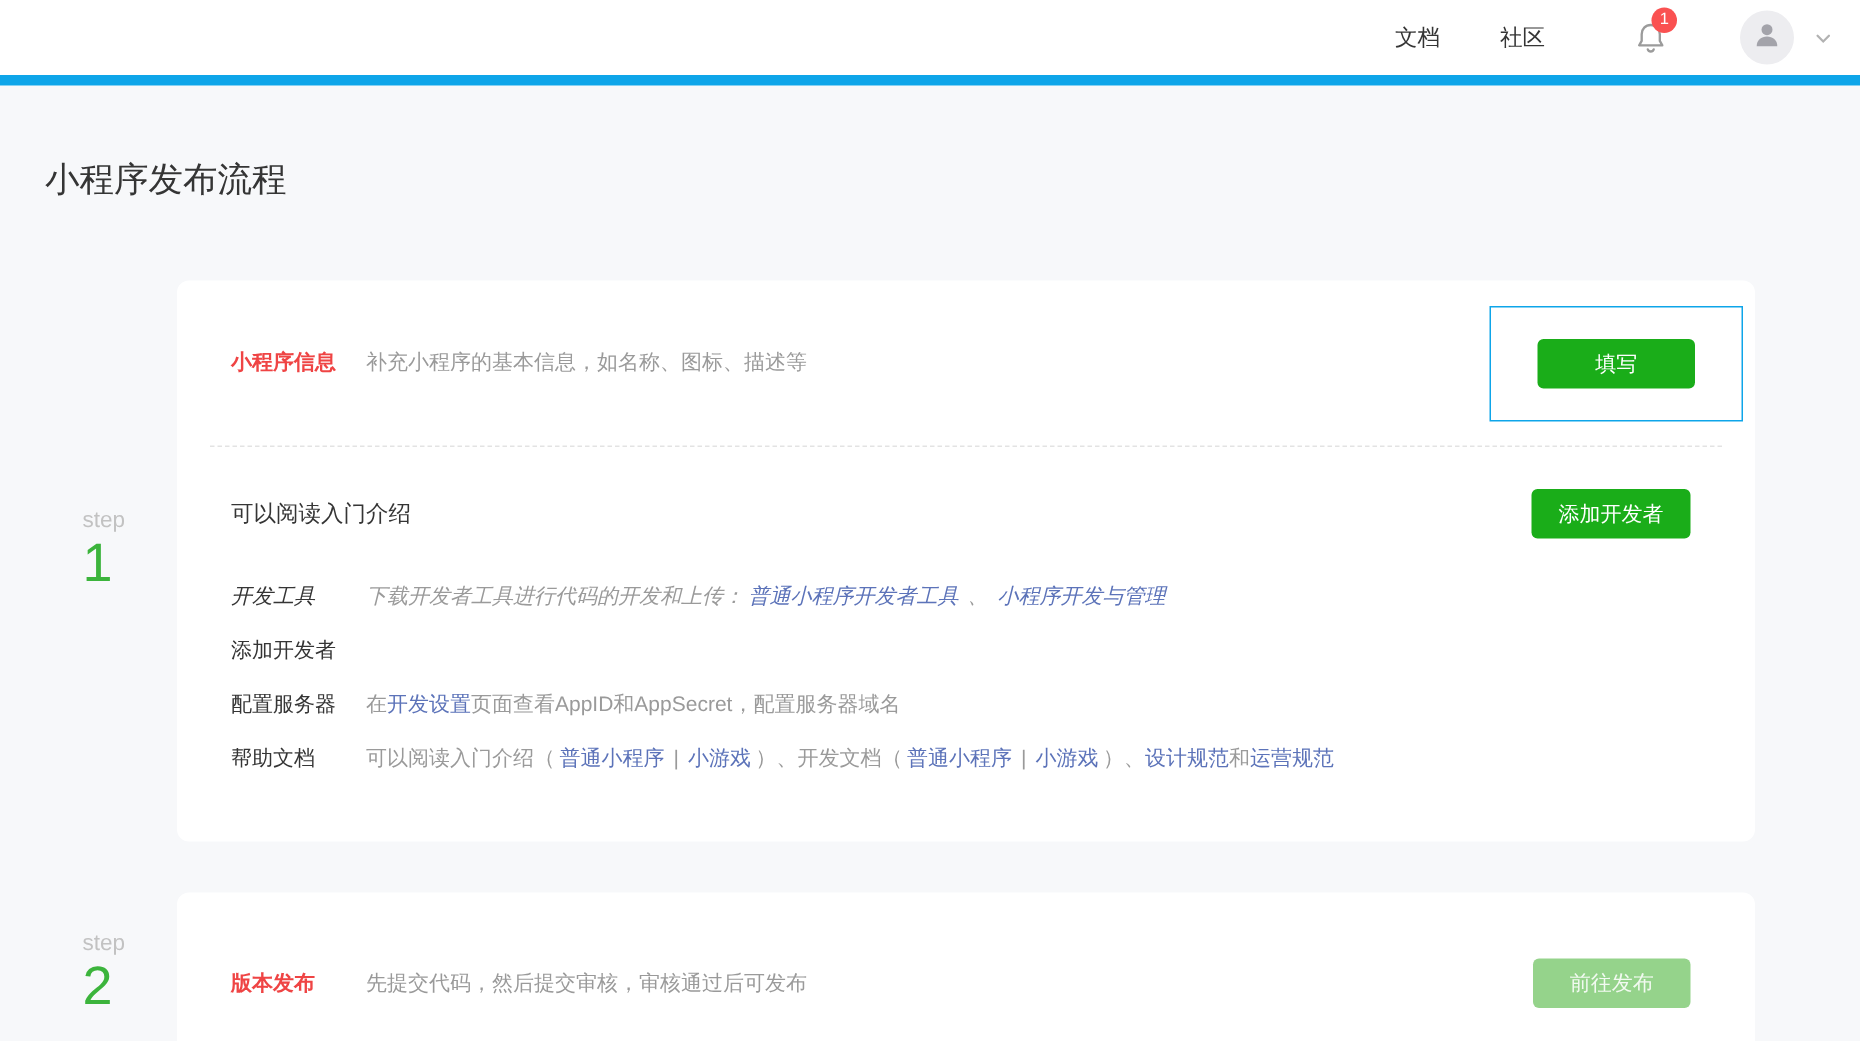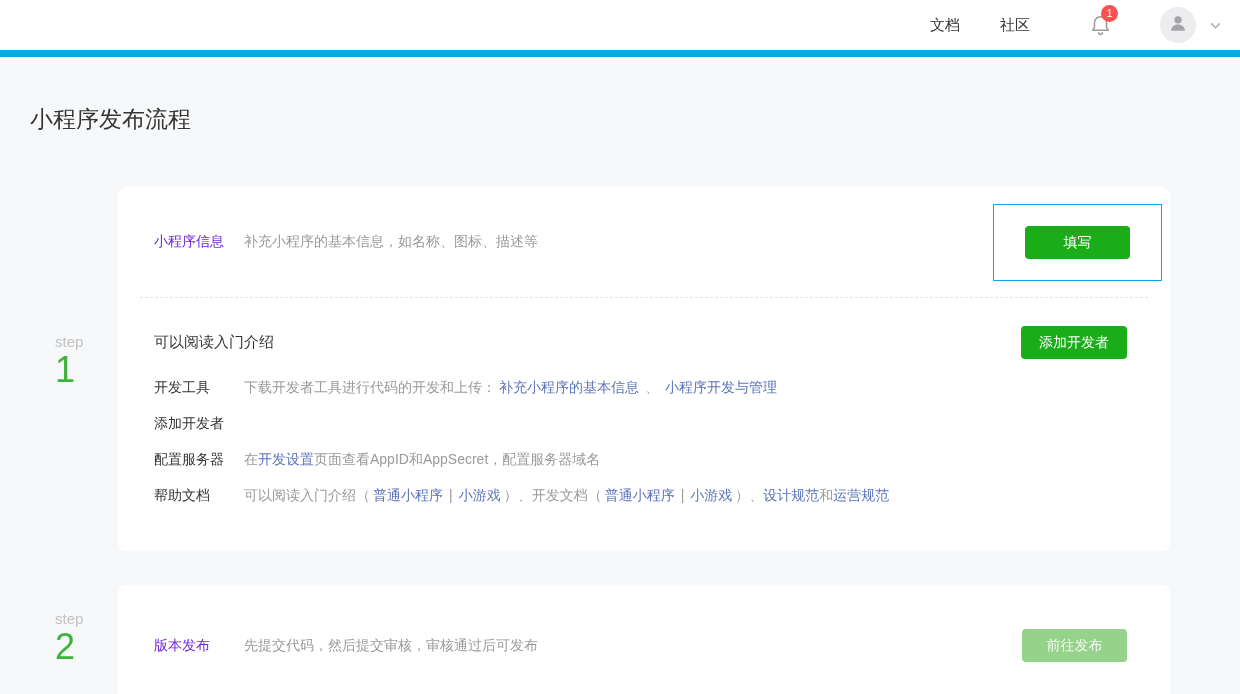--- a/index.html
+++ b/index.html
@@ -36,37 +36,37 @@
   .page-title { font-size:23px; font-weight:400; color:#353535; padding-top:47px; }
   .step-row { display:flex; align-items:center; }
   .step-row.first { margin-top:52px; }
   .step-row.second { margin-top:34px; }
   .step-col { width:88px; flex-shrink:0; padding-left:25px; margin-top:-14px; }
   .step-word { font-size:15px; color:#c2c2c2; line-height:16px; }
   .step-num { font-size:36px; color:#3cb43c; line-height:40px; }
   .card { flex:1; background:#ffffff; border-radius:8px; }
   
   .card-row1 { display:flex; align-items:center; height:110px; padding-left:36px; padding-right:8px; }
-  .row-title { width:90px; flex-shrink:0; font-size:14px; color:#6d28d9; }
+  .row-title { width:90px; flex-shrink:0; font-size:14px; color:#ef4444;font-weight:bold; }
   .row-desc { font-size:14px; color:#9a9a9a; }
   .red-box { margin-left:auto; border:1px solid #0ea5e9; padding:21px 31px; }
   .btn {
     display:inline-block; height:33px; line-height:33px; border-radius:4px;
     background:#1aad19; color:#ffffff; font-size:14px; text-align:center;
     border:none; cursor:pointer; padding:0 18px; font-family:inherit;
   }
   .btn.fixed { min-width:105px; }
   .btn.disabled { background:#95d38b; color:rgba(255,255,255,0.88); cursor:default; }
   .dashed-divider { border-top:1px dashed #e3e3e3; margin:0 22px; }
   .section2 { padding:28px 36px 42px 36px; }
   .section2-head { display:flex; align-items:center; }
   .section2-title { font-size:15px; color:#353535; }
   .section2-head .btn { margin-left:auto; margin-right:7px; }
   .dev-row { display:flex; font-size:14px; line-height:28px; margin-top:8px; }
-  .dev-row.firstrow { margin-top:14px; }
+  .dev-row.firstrow { margin-top:24px;font-style:italic; }
   .dev-row .lbl { width:90px; flex-shrink:0; color:#353535; }
   .dev-row .txt { color:#9a9a9a; }
   .lnk { color:#5c73b9; cursor:pointer; margin:0 3px; }
   .sep { color:#9a9a9a; margin:0 3px; }
   
   .card-row2 { display:flex; align-items:center; height:121px; padding-left:36px; padding-right:43px; }
   .card-row2 .btn { margin-left:auto; }
 </style>
 </head>
 <body>
@@ -121,21 +121,21 @@
       <div class="dashed-divider"></div>
 
       <div class="section2">
         <div class="section2-head">
           <span class="section2-title">可以阅读入门介绍</span>
           <button class="btn">添加开发者</button>
         </div>
 
         <div class="dev-row firstrow">
           <span class="lbl">开发工具</span>
-          <span class="txt"><span>下载开发者工具进行代码的开发和上传：</span><span class="lnk">补充小程序的基本信息</span><span class="sep">、</span><span class="lnk">小程序开发与管理</span></span>
+          <span class="txt"><span>下载开发者工具进行代码的开发和上传：</span><span class="lnk">普通小程序开发者工具</span><span class="sep">、</span><span class="lnk">小程序开发与管理</span></span>
         </div>
 
         <div class="dev-row">
           <span class="lbl">添加开发者</span>
         </div>
 
         <div class="dev-row">
           <span class="lbl">配置服务器</span>
           <span class="txt"><span>在</span><span class="lnk" style="margin:0;">开发设置</span><span>页面查看AppID和AppSecret，配置服务器域名</span></span>
         </div>

